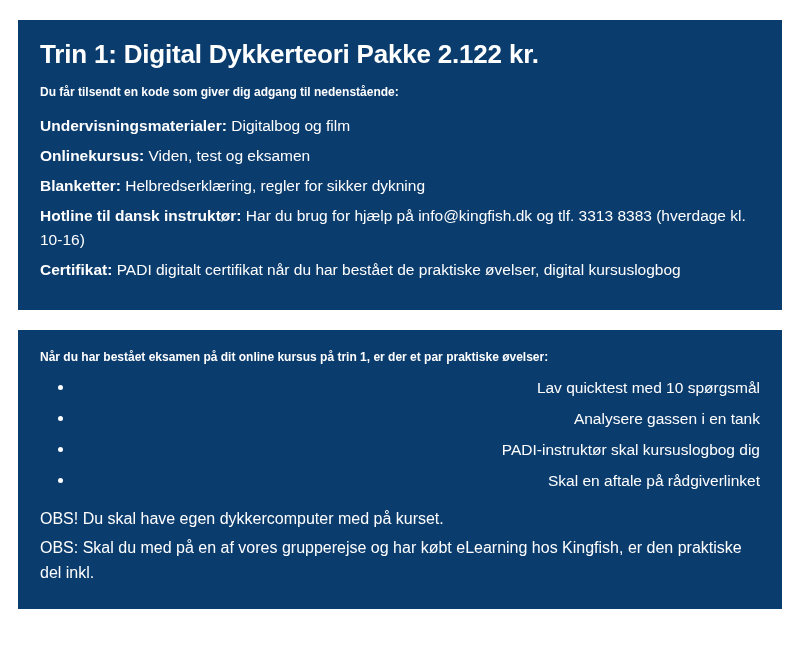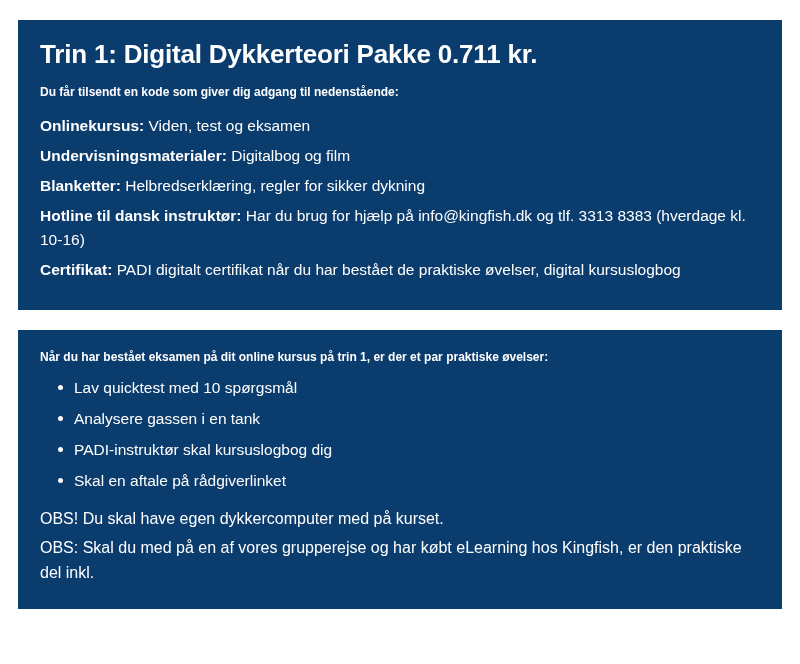--- a/index.html
+++ b/index.html
@@ -56,20 +56,21 @@
   .feature-label {
     font-weight: bold;
   }
   .feature-text {
     font-weight: normal;
   }
   .bullet-list {
     margin: 10px 0 14px 0;
     padding-left: 34px;
     list-style: none;
+    text-align: right;
   }
   .bullet-item {
     font-size: 15.5px;
     line-height: 1.55;
     margin-bottom: 7px;
     position: relative;
   }
   .bullet-item::before {
     content: "";
     position: absolute;
@@ -92,28 +93,28 @@
   #panel-2 .intro {
     margin-bottom: 6px;
   }
 </style>
 </head>
 <body>
 
 <div class="page">
 
   <section class="panel" id="panel-1">
-    <h2 class="panel-title">Trin 1: Digital Dykkerteori Pakke 0.711 kr.</h2>
+    <h2 class="panel-title">Trin 1: Digital Dykkerteori Pakke 2.122 kr.</h2>
     <p class="intro">Du får tilsendt en kode som giver dig adgang til nedenstående:</p>
     <ul class="feature-list">
       <li class="feature-item">
-        <span class="feature-label">Onlinekursus:</span><span class="feature-text"> Viden, test og eksamen</span>
+        <span class="feature-label">Undervisningsmaterialer:</span><span class="feature-text"> Digitalbog og film</span>
       </li>
       <li class="feature-item">
-        <span class="feature-label">Undervisningsmaterialer:</span><span class="feature-text"> Digitalbog og film</span>
+        <span class="feature-label">Onlinekursus:</span><span class="feature-text"> Viden, test og eksamen</span>
       </li>
       <li class="feature-item">
         <span class="feature-label">Blanketter:</span><span class="feature-text"> Helbredserklæring, regler for sikker dykning</span>
       </li>
       <li class="feature-item">
         <span class="feature-label">Hotline til dansk instruktør:</span><span class="feature-text"> Har du brug for hjælp på info@kingfish.dk og tlf. 3313 8383 (hverdage kl. 10-16)</span>
       </li>
       <li class="feature-item">
         <span class="feature-label">Certifikat:</span><span class="feature-text"> PADI digitalt certifikat når du har bestået de praktiske øvelser, digital kursuslogbog</span>
       </li>

